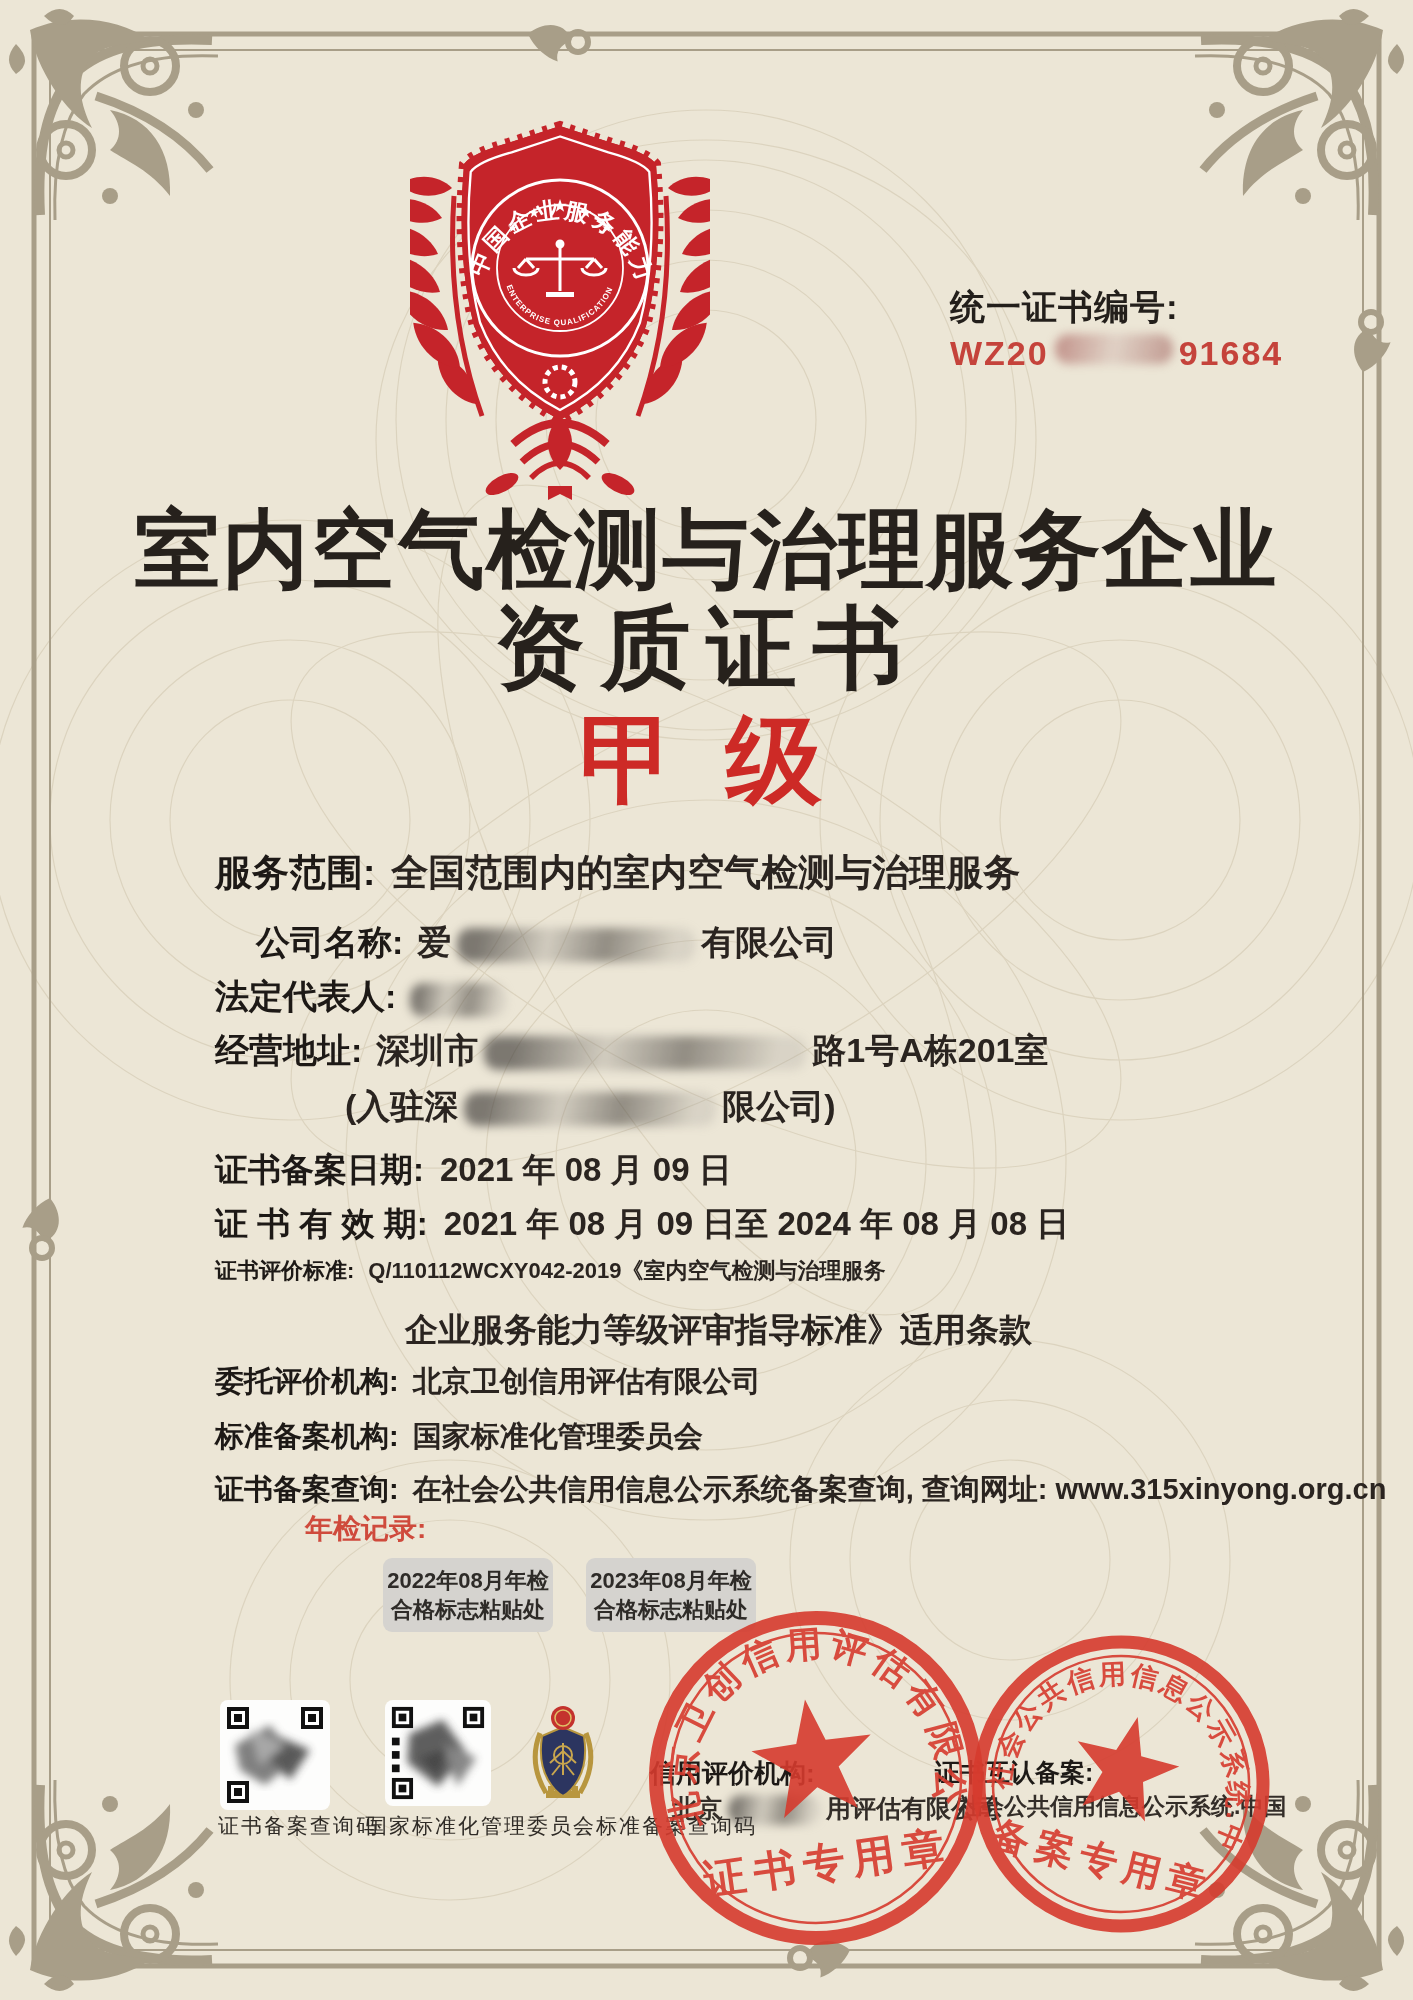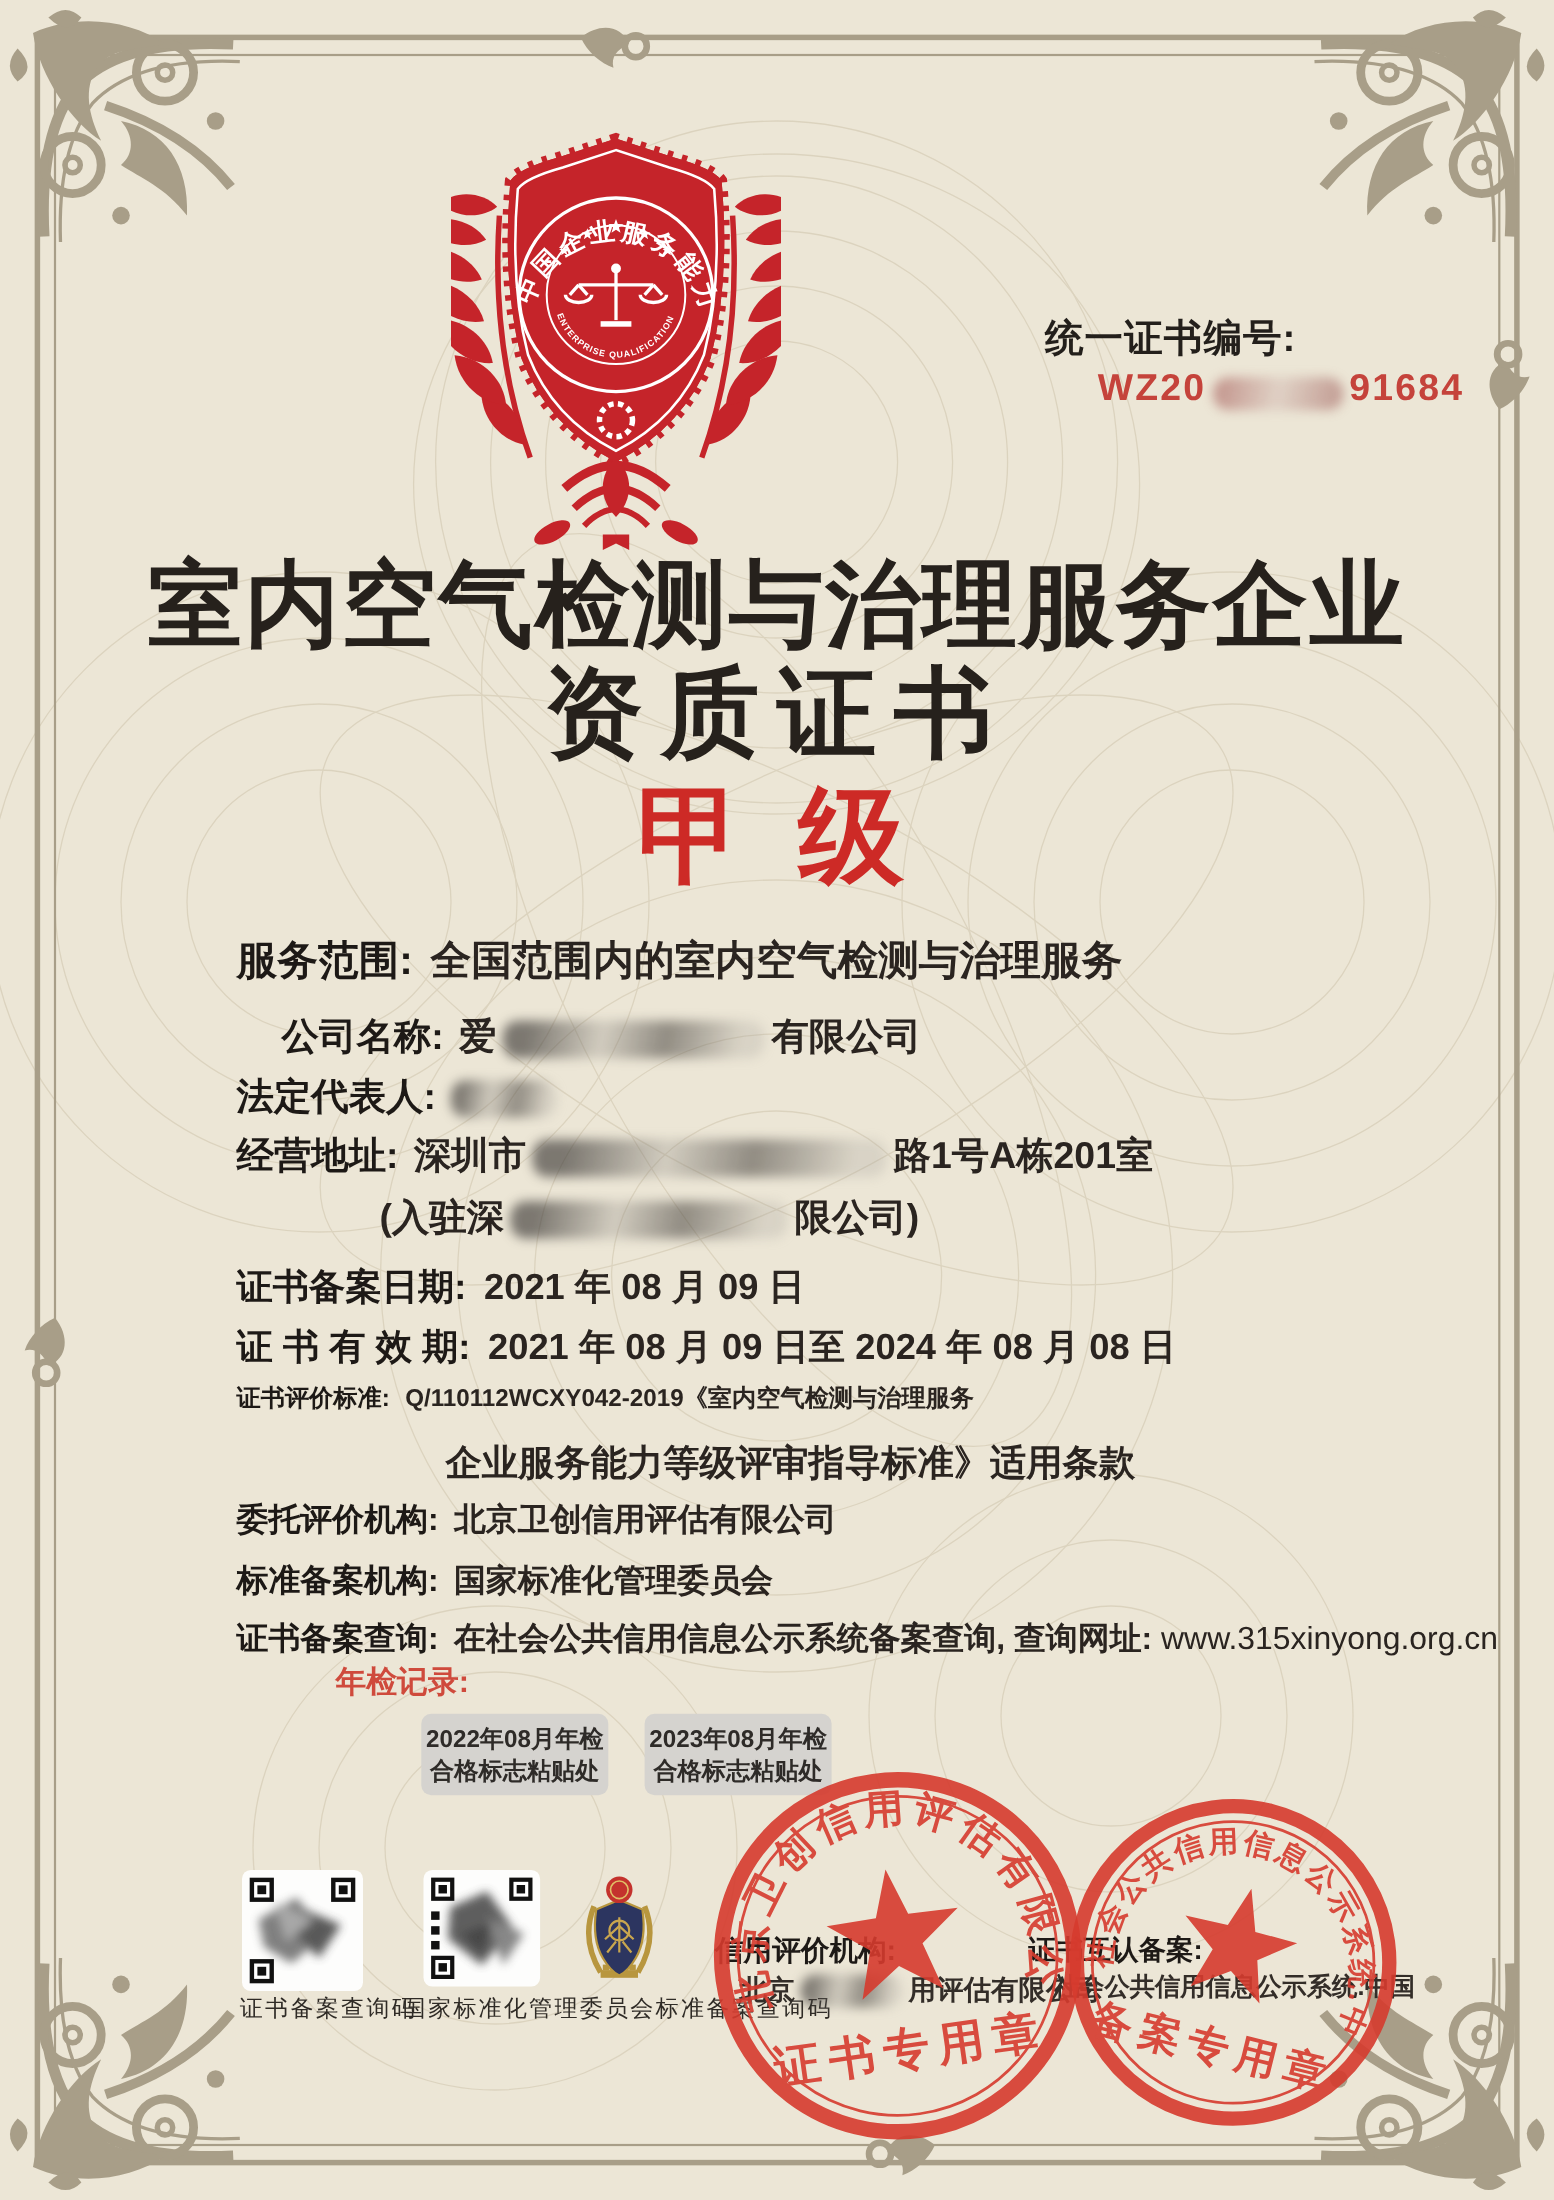--- a/index.html
+++ b/index.html
@@ -10,21 +10,21 @@
     color:#211c18;
   }
   svg{display:block;}
   .abs{position:absolute;}
   
   .frame{position:absolute;inset:0;pointer-events:none;}
   
   .wm{position:absolute;inset:0;pointer-events:none;}
   
   .certno-label{left:950px;top:284px;font-size:35px;font-weight:900;letter-spacing:1px;color:#231f1b;}
-  .certno-value{left:950px;top:334px;font-size:34px;font-weight:700;letter-spacing:2px;color:#c5433b;display:flex;align-items:flex-end;margin-left:48px;}
+  .certno-value{left:950px;top:334px;font-size:34px;font-weight:700;letter-spacing:2px;color:#c5433b;display:flex;align-items:flex-start;}
   
   .title1{left:0;top:492px;width:1413px;text-align:center;font-size:86px;font-weight:900;letter-spacing:2px;color:#26211c;}
   .title2{left:0;top:588px;width:1413px;text-align:center;font-size:90px;font-weight:900;letter-spacing:16px;color:#26211c;}
   .grade{left:0;top:697px;width:1413px;text-align:center;font-size:96px;font-weight:900;letter-spacing:12px;color:#cd2a26;}
   
   .row{position:absolute;left:215px;white-space:nowrap;display:flex;align-items:center;}
   .lbl{font-weight:900;color:#1d1916;text-align:center;}
   .val{font-weight:600;color:#2a2420;}
   .redact{display:inline-block;height:34px;border-radius:14px;margin:0 6px;vertical-align:middle;
     background:linear-gradient(100deg,rgba(55,52,50,.62) 10%,rgba(150,146,140,.30) 38%,rgba(70,66,62,.55) 62%,rgba(160,156,150,.25) 90%);
@@ -278,21 +278,21 @@
   </div>
 
   <div class="row" style="top:1417px;font-size:29px;gap:14px;">
     <span class="lbl">标准备案机构:</span>
     <span class="val">国家标准化管理委员会</span>
   </div>
 
   <div class="row" style="top:1470px;font-size:29px;gap:14px;">
     <span class="lbl">证书备案查询:</span>
     <span class="val">
-      <span>在社会公共信用信息公示系统备案查询, 查询网址: </span><span style="font-weight:400;">www.315xinyong.org.cn</span>
+      <span>在社会公共信用信息公示系统备案查询, 查询网址: </span><span style="font-weight:700;">www.315xinyong.org.cn</span>
     </span>
   </div>
 
   <div class="abs annual-label">年检记录:</div>
   <div class="abox" style="left:383px;">
     <span>2022年08月年检</span>
     <span>合格标志粘贴处</span>
   </div>
   <div class="abox" style="left:586px;">
     <span>2023年08月年检</span>

